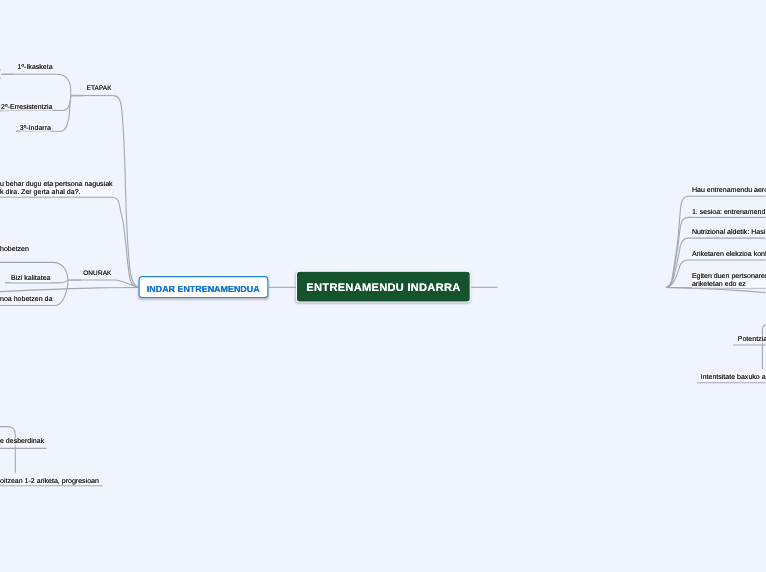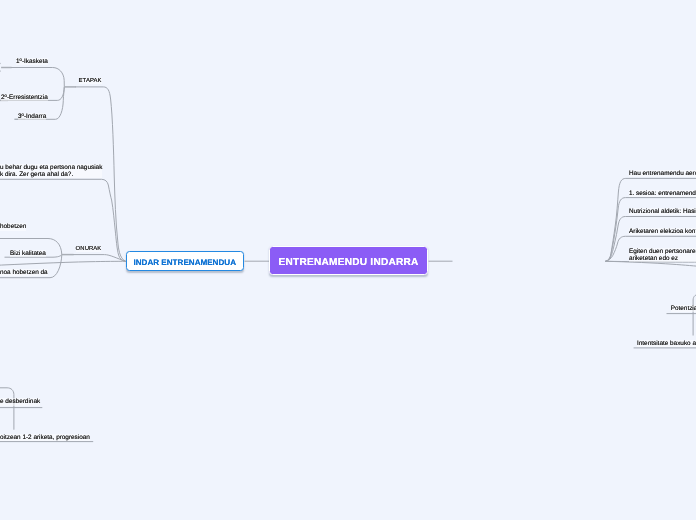--- a/index.html
+++ b/index.html
@@ -13,21 +13,21 @@
 
   .leaf{position:absolute;color:#2b2b2b;font-size:6.4px;line-height:7.2px;
         letter-spacing:0;white-space:pre;background:rgba(255,255,255,.45);
         will-change:opacity;text-shadow:0 0 .25px #2b2b2b;}
   .blabel{position:absolute;color:#2b2b2b;font-size:5.9px;letter-spacing:.1px;
           white-space:nowrap;background:rgba(255,255,255,.45);
           will-change:opacity;text-shadow:0 0 .25px #2b2b2b;}
 
   .node{position:absolute;box-sizing:border-box;display:flex;align-items:center;
         justify-content:center;white-space:nowrap;will-change:opacity;}
-  .node-root{background:#8b5cf6;color:#fff;font-size:10.1px;font-weight:bold;
+  .node-root{background:#14532d;color:#fff;font-size:10.1px;font-weight:bold;
              letter-spacing:.25px;border:1.6px solid #fff;border-radius:3.5px;
              box-shadow:0 1.2px 1.8px rgba(50,70,100,.30);text-shadow:0 0 .3px #fff;}
   .node-main{background:#fff;color:#1174d4;font-weight:bold;border:1.7px solid #2489e2;
              border-radius:3.5px;box-shadow:0 1.2px 1.6px rgba(50,70,100,.30);
              text-shadow:0 0 .3px #1174d4;}
   .node-root span{position:relative;top:1.5px;}
   .node-main span{position:relative;top:1.2px;}
   #node-indar{font-size:8.1px;letter-spacing:0;}
   #node-konkurrentea{font-size:7.9px;letter-spacing:.03px;}
 </style>

